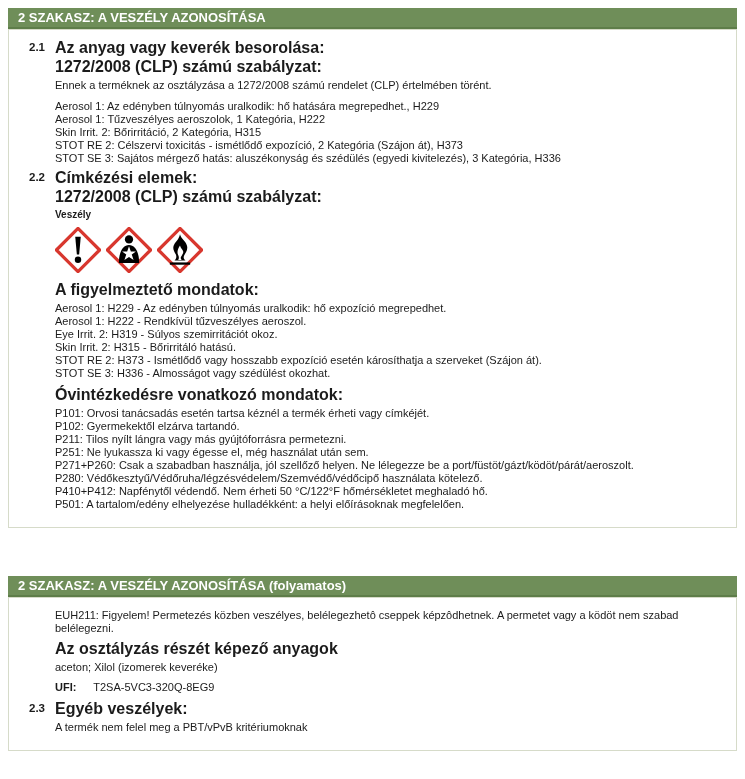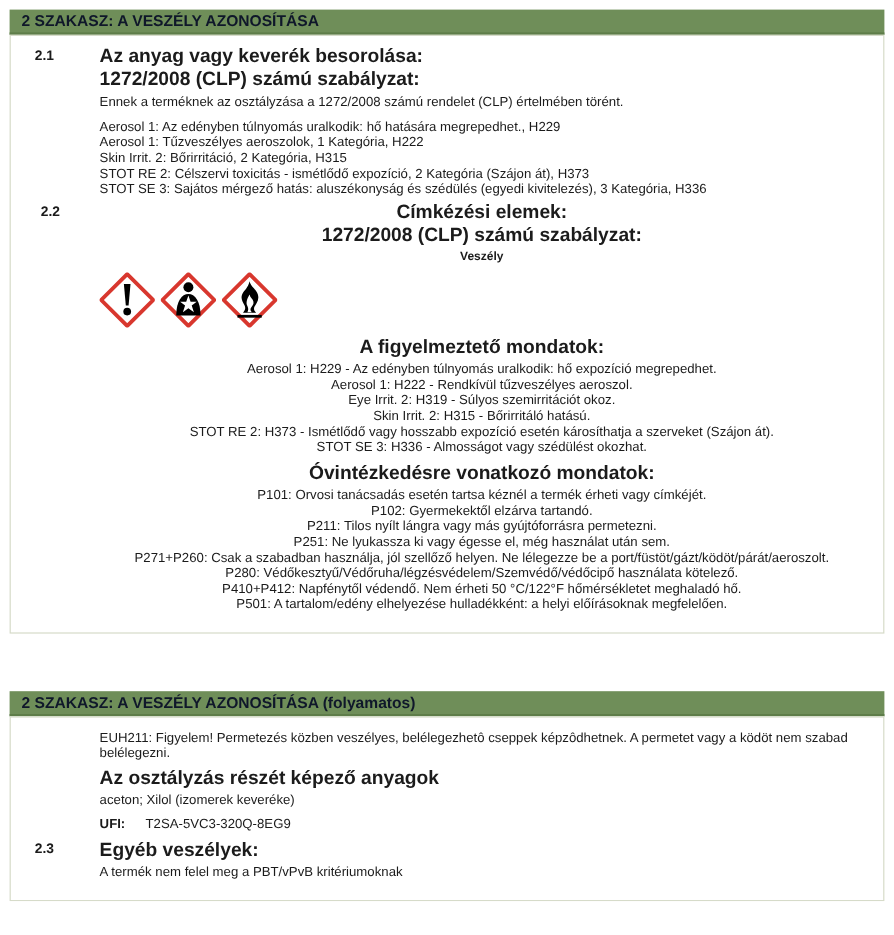--- a/index.html
+++ b/index.html
@@ -6,49 +6,49 @@
   body {
     width:745px;
     font-family:"Liberation Sans", sans-serif;
     color:#1b1b1b;
     -webkit-font-smoothing:antialiased;
   }
   .bar {
     margin:8px 8px 0 8px;
     background:#6f8e59;
     border-bottom:2px solid #5e7d49;
-    color:#0f172a;
+    color:#ffffff;
     font-weight:700;
     font-size:13px;
     line-height:17px;
     padding:1px 8px 1px 10px;
   }
   .box {
     margin:0 8px;
     border:1px solid #d6dbc9;
     background:#ffffff;
     padding:11px 10px 16px 8px;
     font-size:11px;
     line-height:13px;
     box-sizing:border-box;
   }
-  .sec { display:flex;gap:28px; }
+  .sec { display:flex; }
   .secnum {
     flex:0 0 38px;
     padding-left:12px;
     font-weight:700;
     font-size:11.5px;
     box-sizing:border-box;
   }
   .secbody { flex:1; min-width:0; padding-right:6px; }
   .h { font-weight:700; font-size:16px; margin:0 0 6px 0; }
   .h.tight { margin-bottom:5px; }
   .p { margin:0 0 7px 0; }
   .lines div { margin:0; }
-  .mt6 { margin-top:6px;text-align:center; }
+  .mt6 { margin-top:6px; }
   .mt8 { margin-top:8px; }
   .signal { font-weight:700; font-size:10px; margin:2px 0 6px 0; }
   .picts { display:flex; gap:5px; margin:4px 0 10px 0; }
   .pict { width:46px; height:46px; display:block; }
   .gap { height:40px; }
   .ufirow { margin:7px 0 0 0; }
   .ufirow .lbl { font-weight:700; margin-right:14px; }
 </style>
 </head>
 <body>

